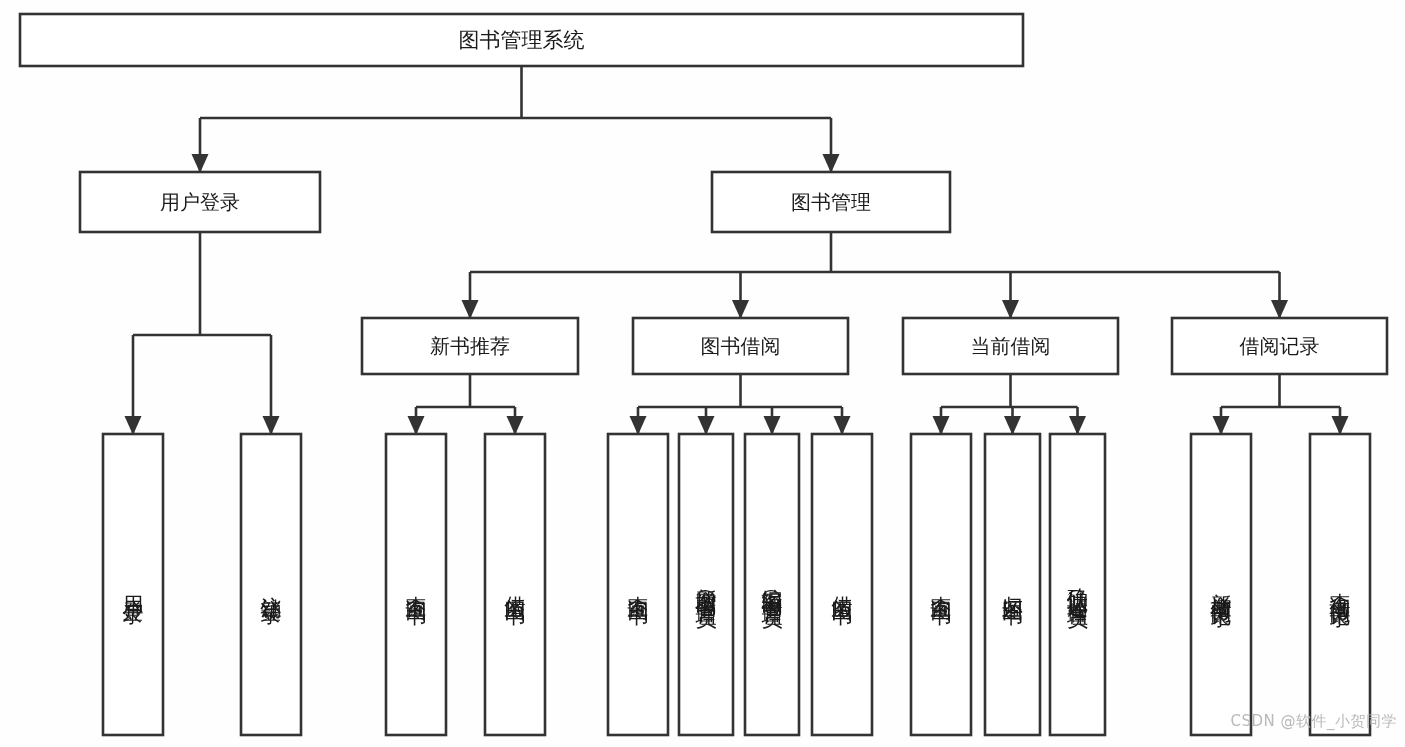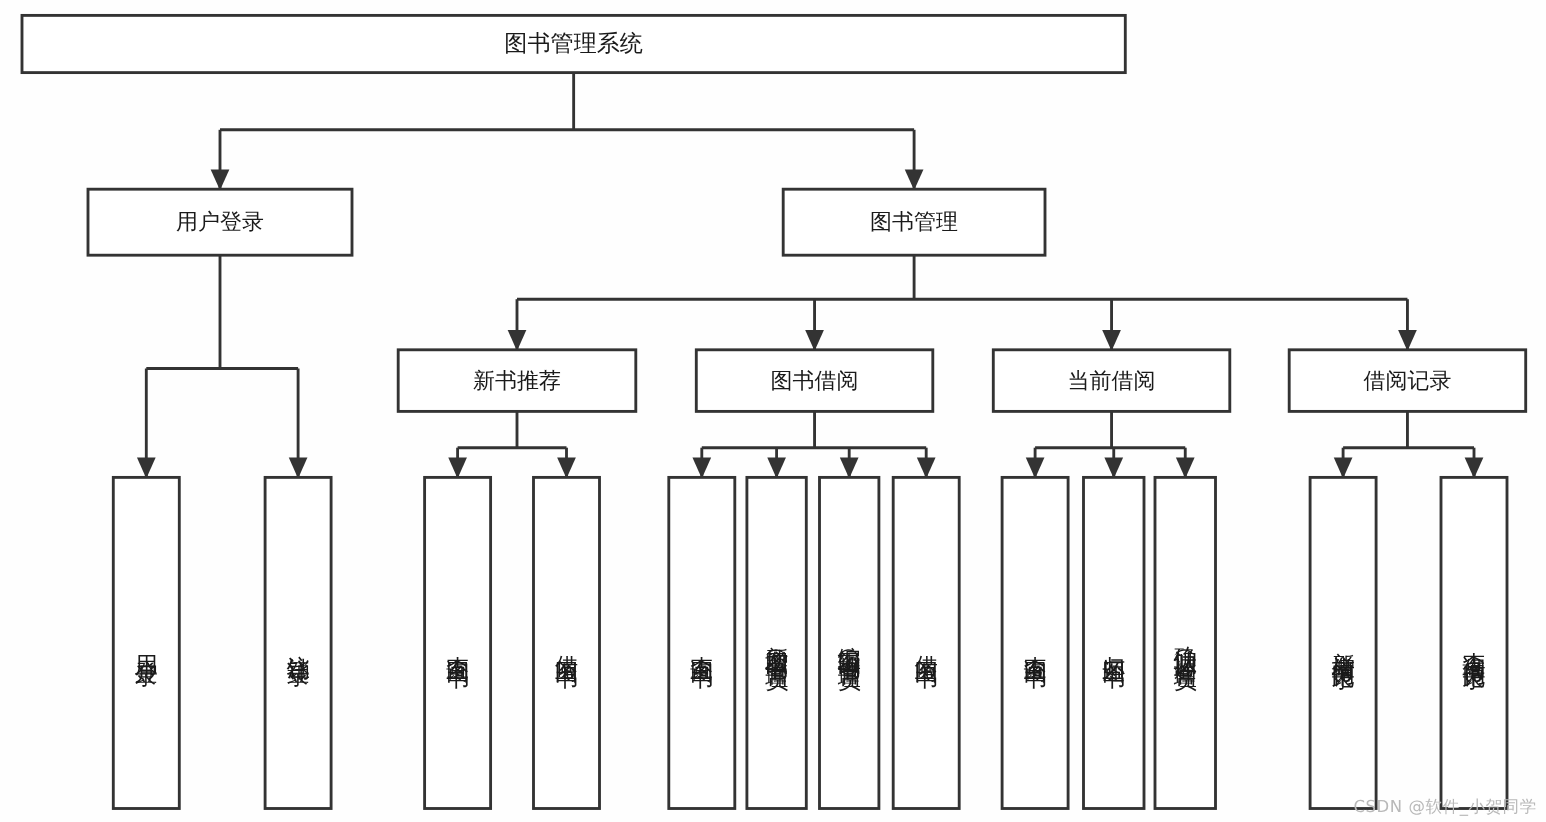--- a/index.html
+++ b/index.html
@@ -69,21 +69,21 @@
     font-size: 21px;
     line-height: 1.15;
     letter-spacing: 3px;
     color: #1a1a1a;
     white-space: nowrap;
     pointer-events: none;
   }
   #watermark {
     position: absolute;
     right: 8px;
-    bottom: 4px;
+    bottom: 16px;
     font-family: "DejaVu Sans", "Liberation Sans", sans-serif;
     font-size: 15px;
     color: #b9b9b9;
     letter-spacing: 0.5px;
     user-select: none;
   }
 </style>
 </head>
 <body>
 

